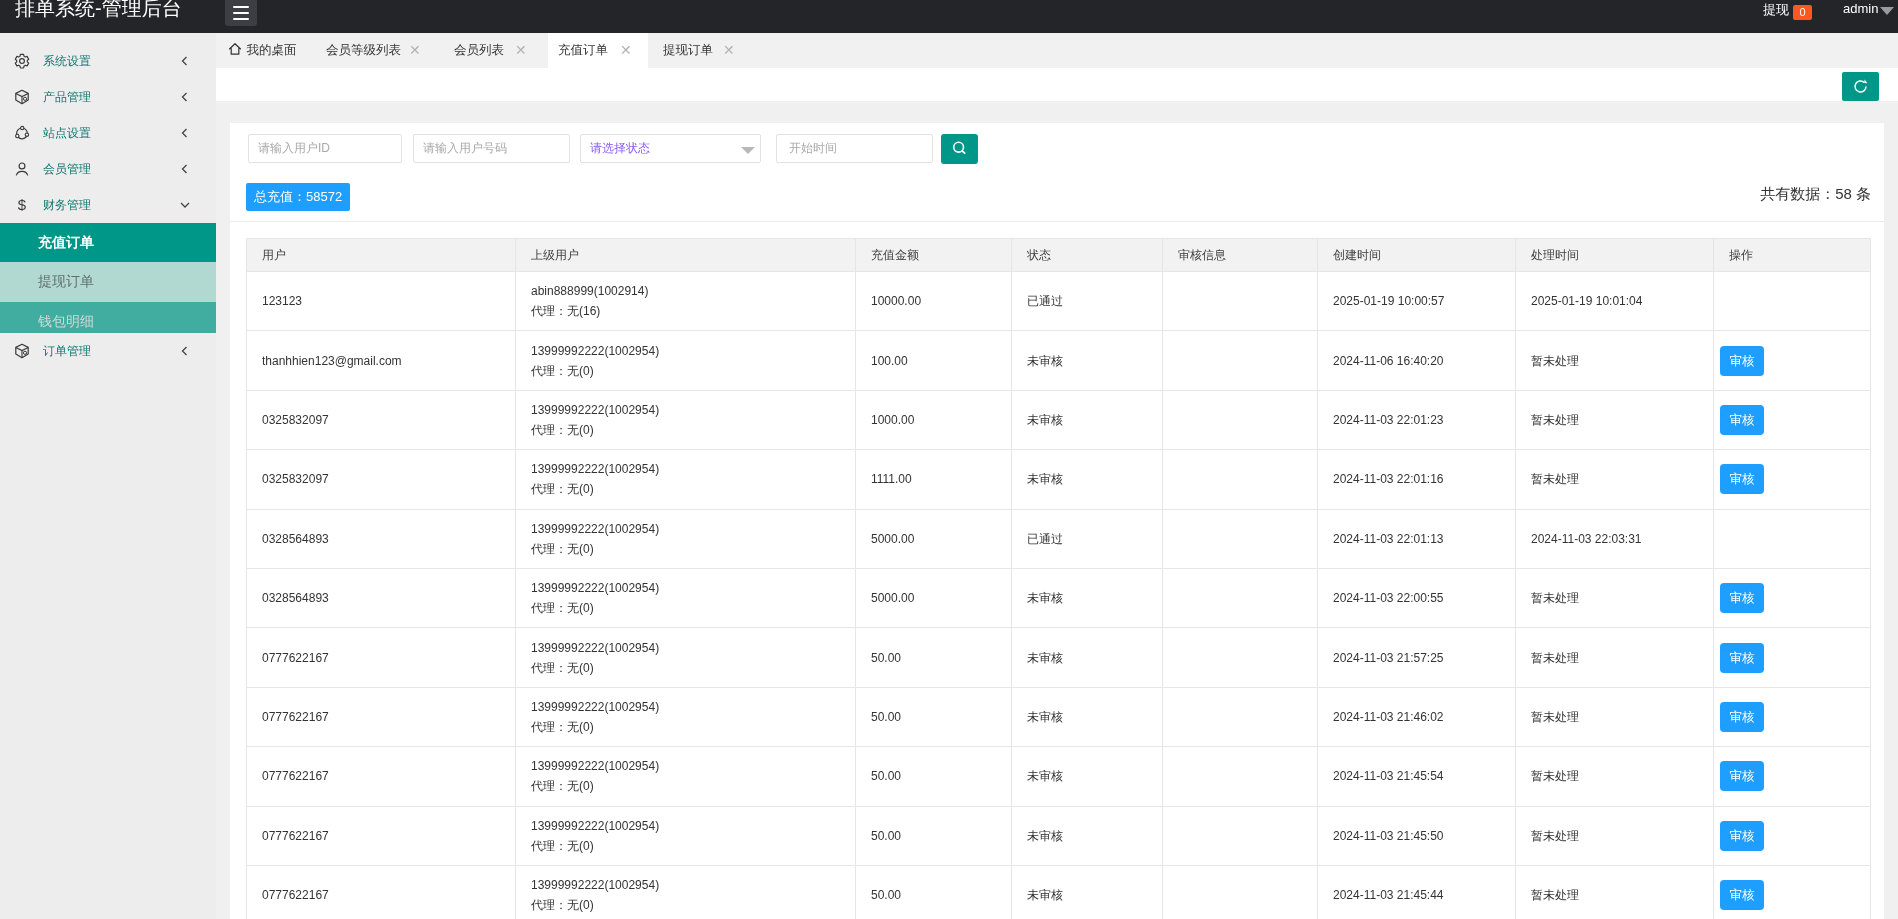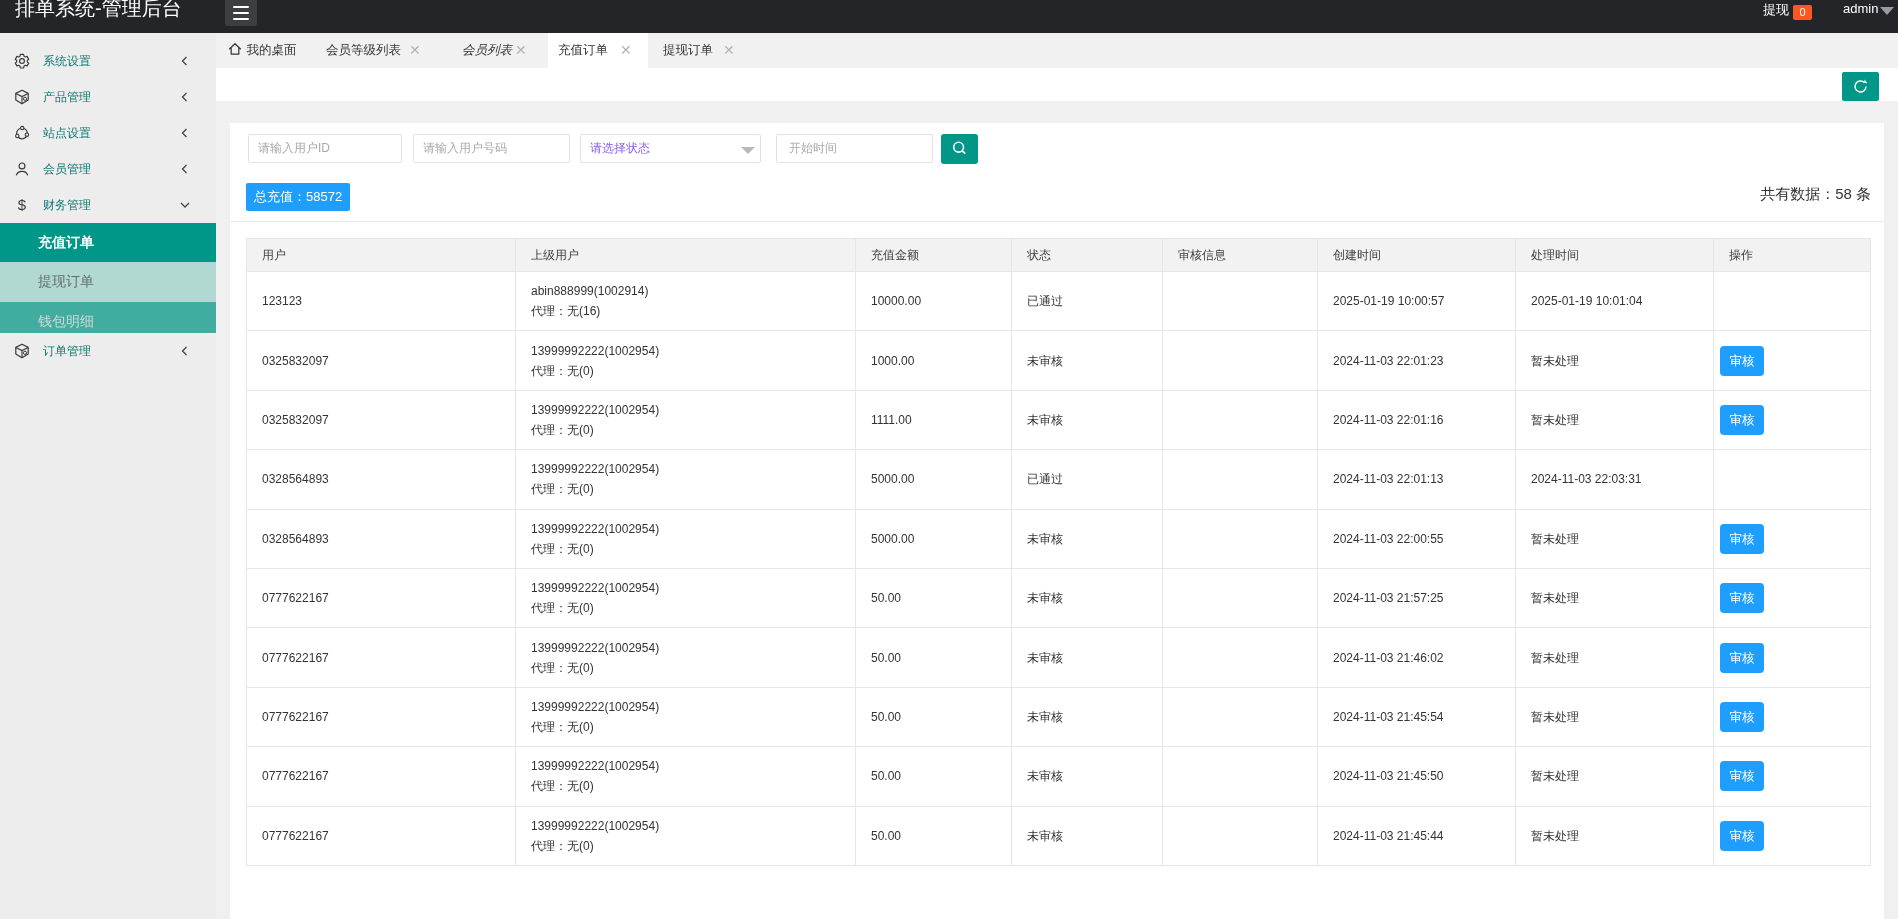--- a/index.html
+++ b/index.html
@@ -182,21 +182,21 @@
     <div class="tab" id="tab1" style="width:98px;">
         <span class="tx" style="left:11px;"><svg style="display:inline-block;vertical-align:-3px;" width="16" height="16" viewBox="0 0 16 16">
             <path d="M2.2,8.3 L8,2.7 13.8,8.3 M4.2,7.2 L4.2,13.2 11.8,13.2 11.8,7.2" fill="none" stroke="#333" stroke-width="1.2" stroke-linejoin="round"></path>
           </svg> 我的桌面</span>
       </div>
     <div class="tab" id="tab2" style="width:123px;">
         <span class="tx" style="left:12px;">会员等级列表</span>
         <span class="cl" style="left:95px;">✕</span>
       </div>
     <div class="tab" id="tab3" style="width:111px;">
-        <span class="tx" style="left:25px;font-style:italic;">会员列表</span>
+        <span class="tx" style="left:17px;">会员列表</span>
         <span class="cl" style="left:78px;">✕</span>
       </div>
     <div class="tab" id="tab4" style="width:100px;">
         <span class="tx" style="left:10px;">充值订单</span>
         <span class="cl" style="left:72px;">✕</span>
       </div>
     <div class="tab" id="tab5" style="width:101px;">
         <span class="tx" style="left:15px;">提现订单</span>
         <span class="cl" style="left:75px;">✕</span>
       </div>
@@ -250,20 +250,30 @@
               <td>123123</td>
               <td>abin888999(1002914)<br>代理：无(16)</td>
               <td>10000.00</td>
               <td>已通过</td>
               <td></td>
               <td>2025-01-19 10:00:57</td>
               <td>2025-01-19 10:01:04</td>
               <td></td>
             </tr>
         <tr>
+              <td>thanhhien123@gmail.com</td>
+              <td>13999992222(1002954)<br>代理：无(0)</td>
+              <td>100.00</td>
+              <td>未审核</td>
+              <td></td>
+              <td>2024-11-06 16:40:20</td>
+              <td>暂未处理</td>
+              <td><span class="btn-sh">审核</span></td>
+            </tr>
+        <tr>
               <td>0325832097</td>
               <td>13999992222(1002954)<br>代理：无(0)</td>
               <td>1000.00</td>
               <td>未审核</td>
               <td></td>
               <td>2024-11-03 22:01:23</td>
               <td>暂未处理</td>
               <td><span class="btn-sh">审核</span></td>
             </tr>
         <tr>

